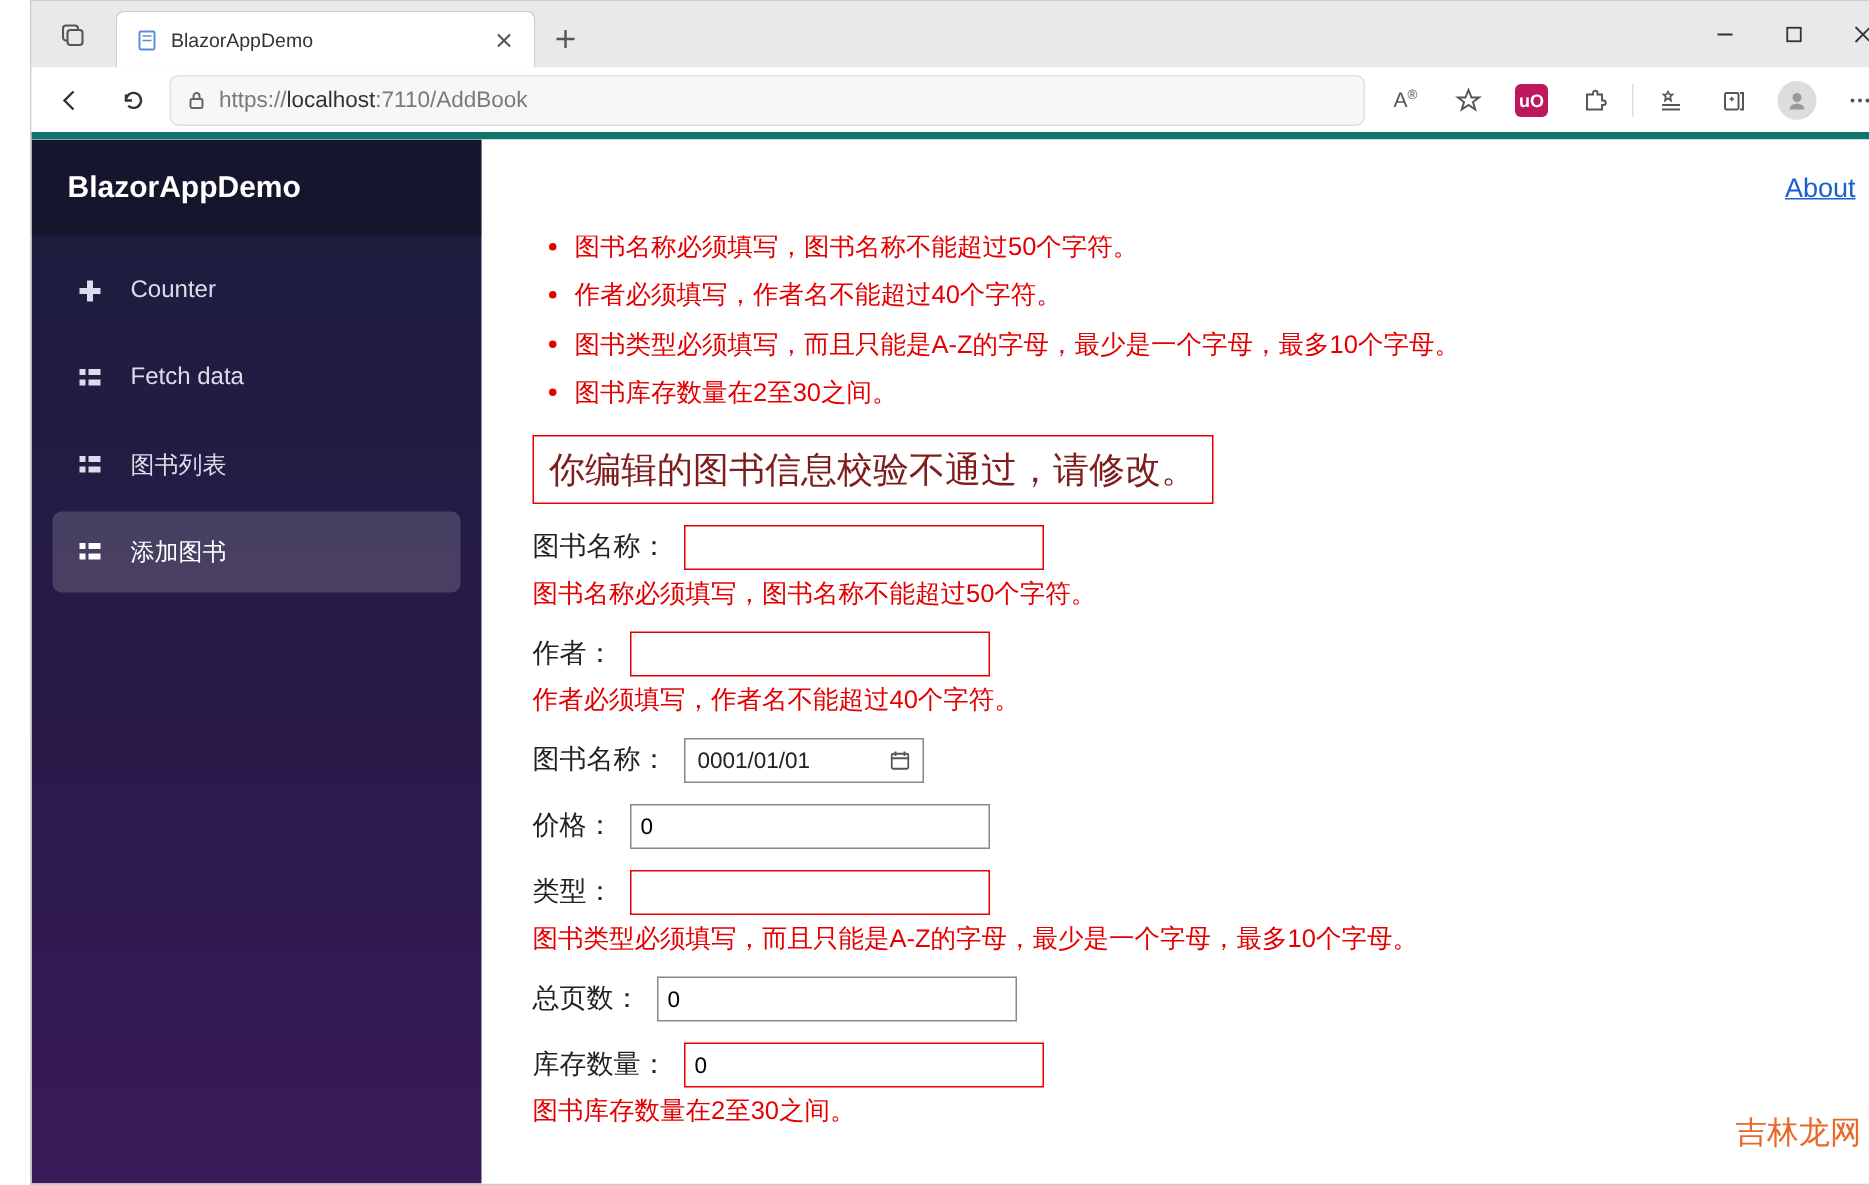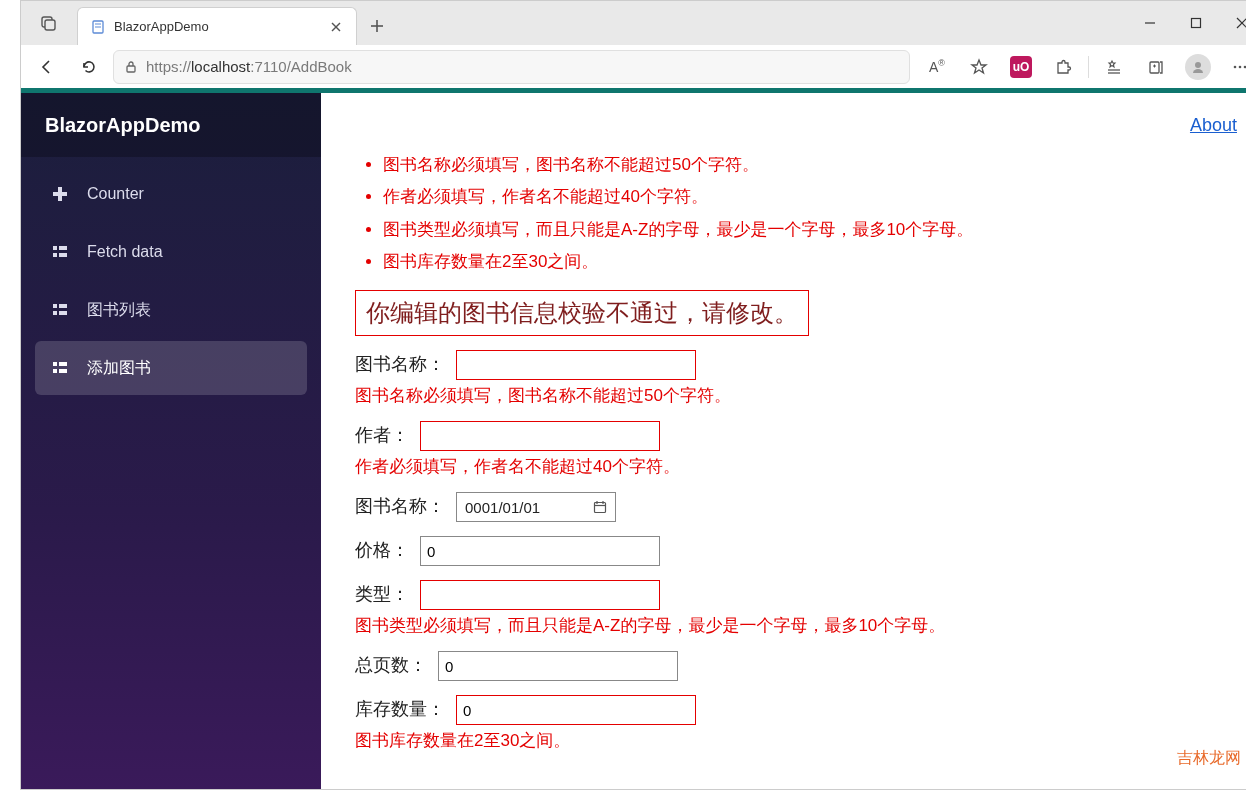--- a/index.html
+++ b/index.html
@@ -59,21 +59,21 @@
 .inp.date .cal-ico { color:#555; }
 
 .err-msg { color:#e40000; font-size:17px; margin-top:4px;}
 
 .scrollbar { position:absolute; right:0; top:0; width:16px; height:100%; background:#f1f1f1;}
 .scroll-thumb { position:absolute; right:2px; top:20px; width:12px; height:220px; background:#c4c4c4; border-radius:2px;}
 .scroll-arrow { position:absolute; right:0; width:16px; height:16px; display:flex; align-items:center; justify-content:center; color:#666; font-size:10px;}
 .scroll-arrow.up { top:0; }
 .scroll-arrow.down { bottom:0; }
 
-.watermark { position:absolute; right:24px; bottom:20px; color:#e86a2a; font-size:16px; font-weight:500;}
+.watermark { position:absolute; right:24px; bottom:20px; color:#e86a2a; font-size:21px; font-weight:500;}
 
 svg { display:block; }
 </style>
 </head>
 <body>
 
 <div class="window">
 
   <div class="titlebar">
     <div class="titlebar-left">

